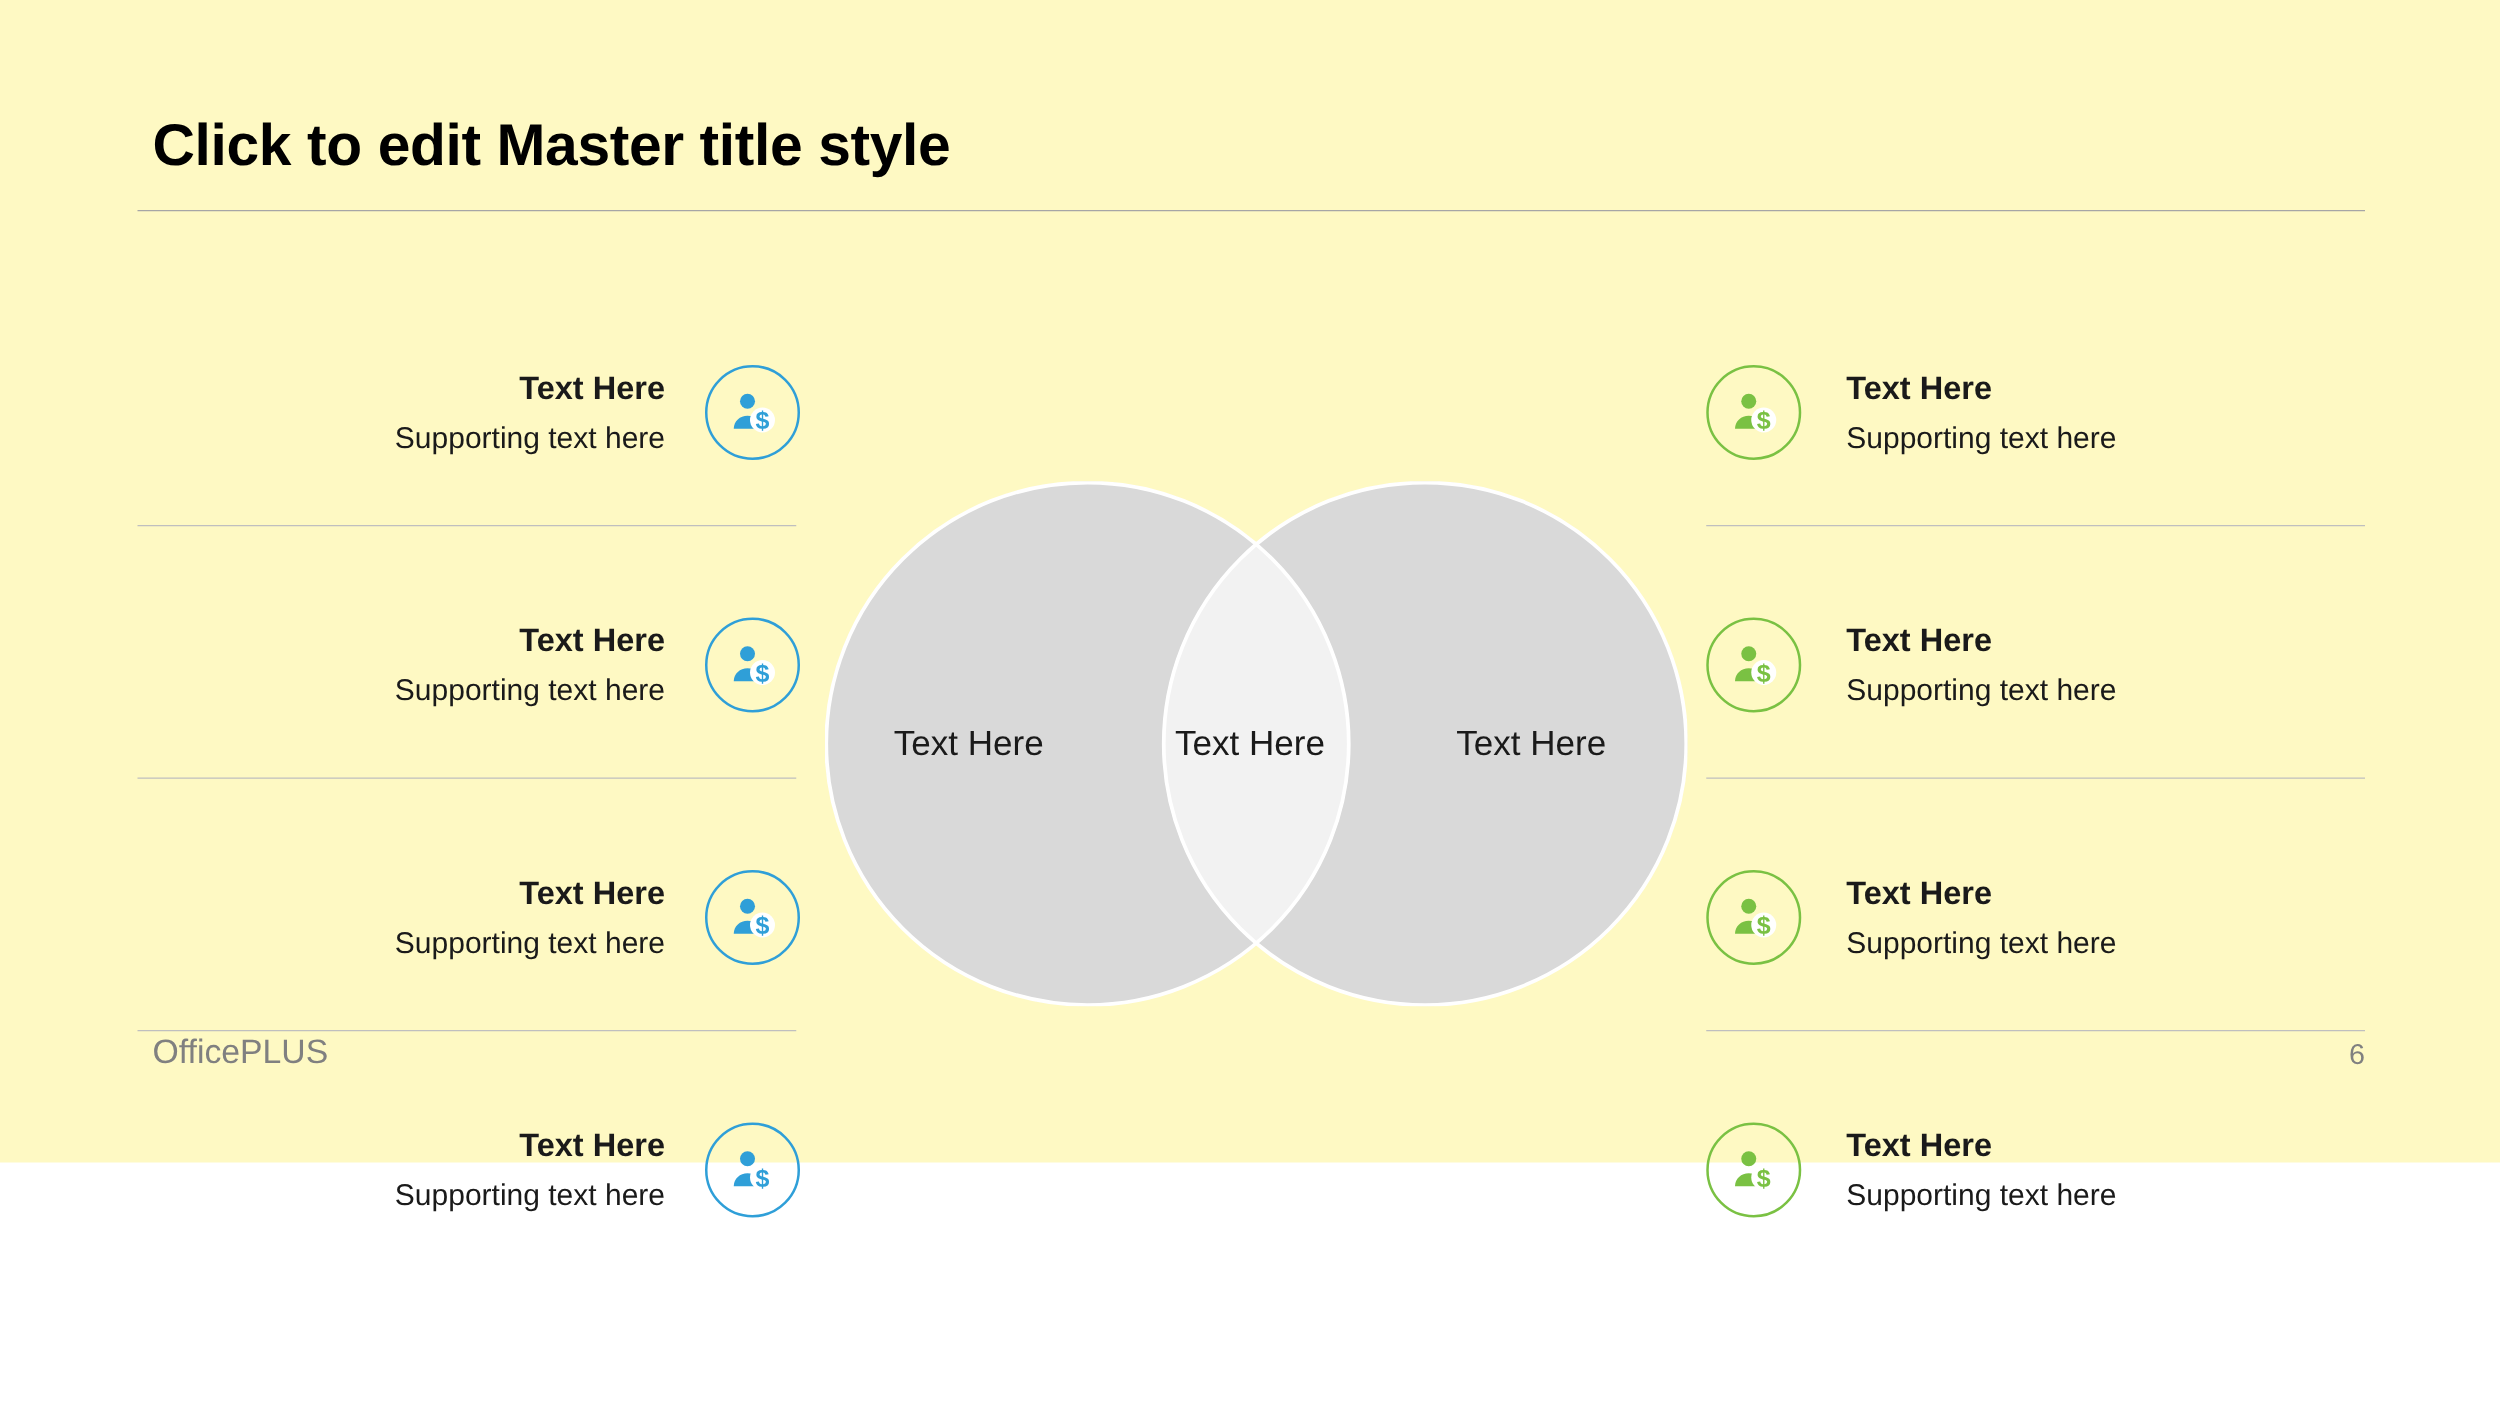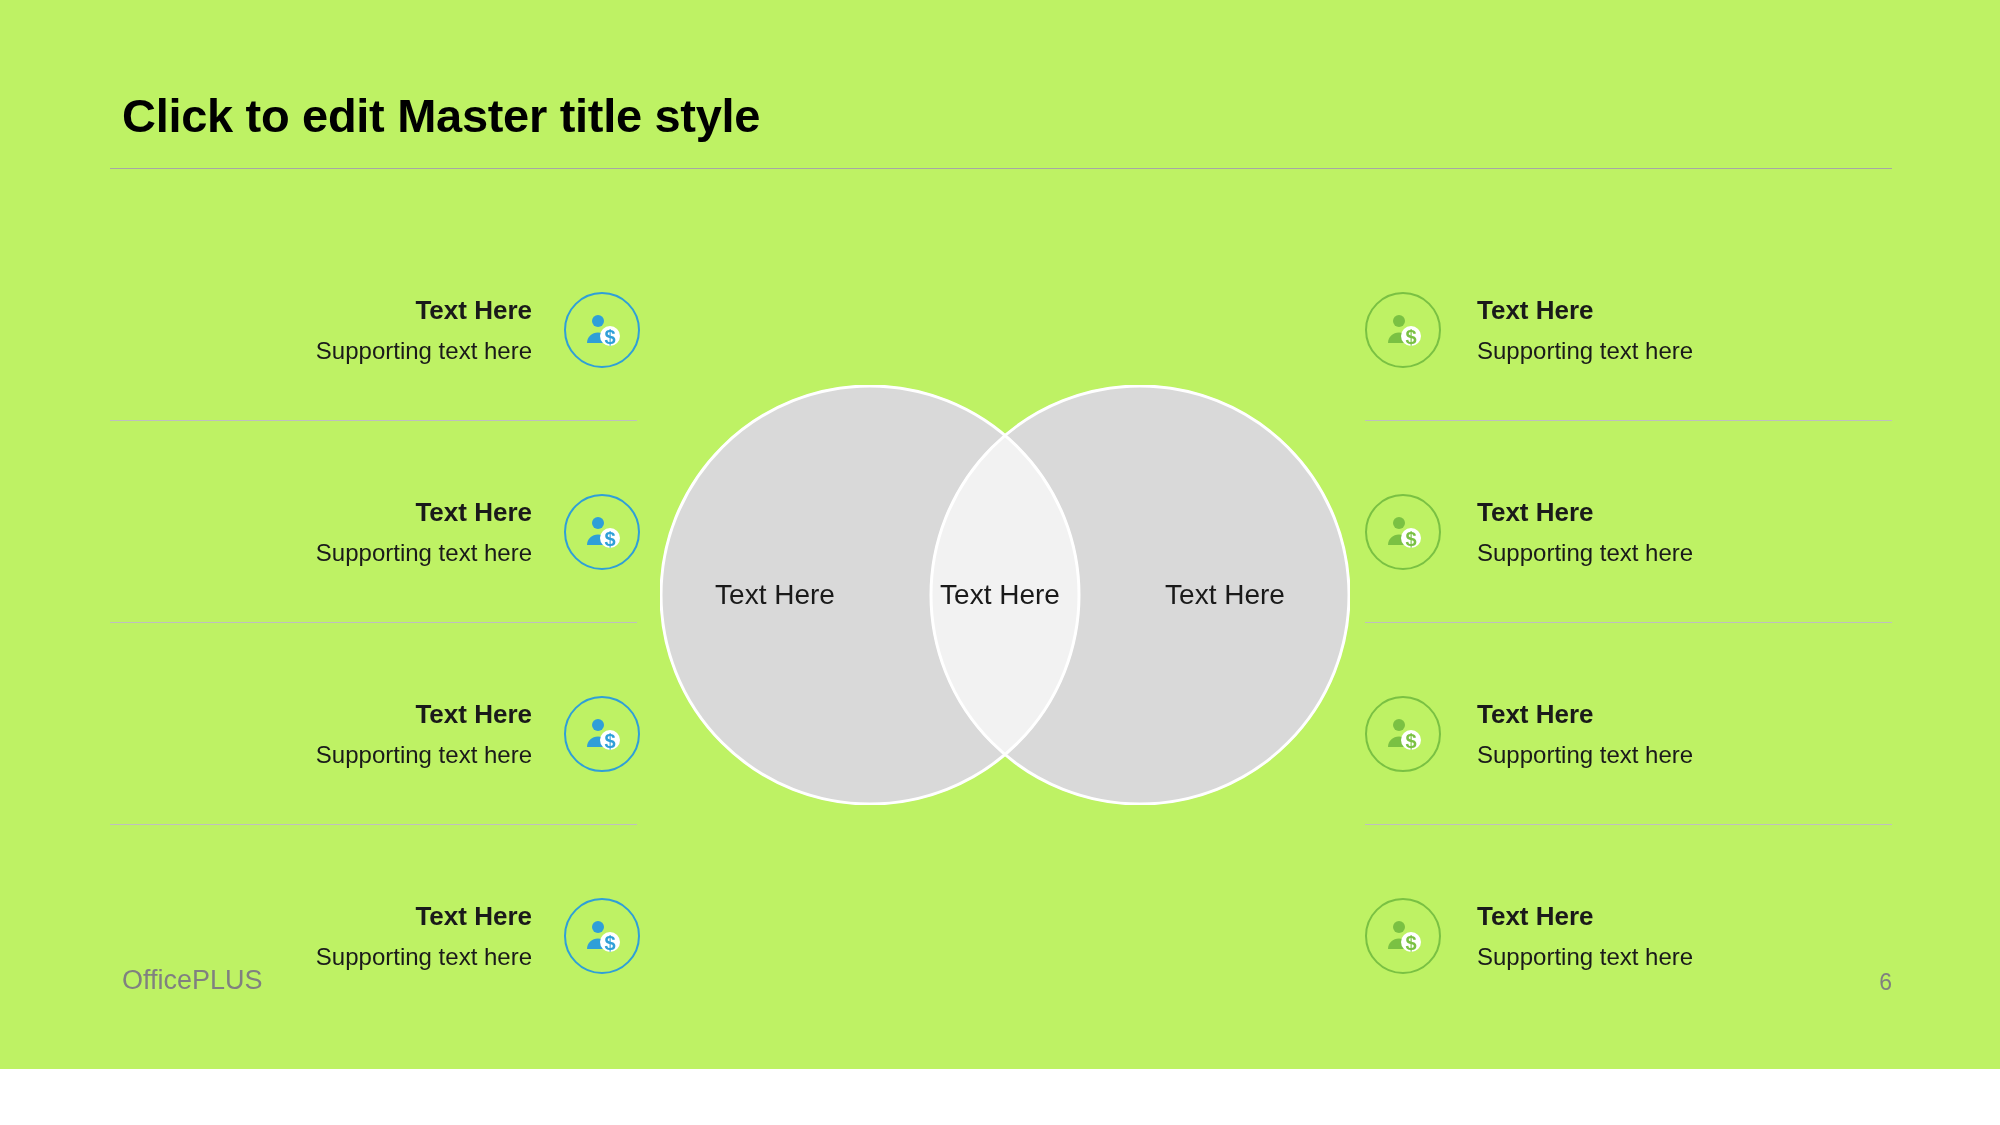--- a/index.html
+++ b/index.html
@@ -4,22 +4,22 @@
 <style>
   * { box-sizing: border-box; margin: 0; padding: 0; }
   html, body {
     width: 2000px; height: 1125px;
     background: #ffffff;
     font-family: "Liberation Sans", sans-serif;
     overflow: hidden;
   }
   .slide {
     position: relative;
-    width: 2000px; height: 1069px;
-    background: #bef264;
+    width: 2000px; height: 930px;
+    background: #fef9c3;
   }
 
   
   .title {
     position: absolute;
     left: 122px; top: 88px;
     font-size: 47px;
     font-weight: bold;
     color: #000000;
     letter-spacing: -0.3px;

